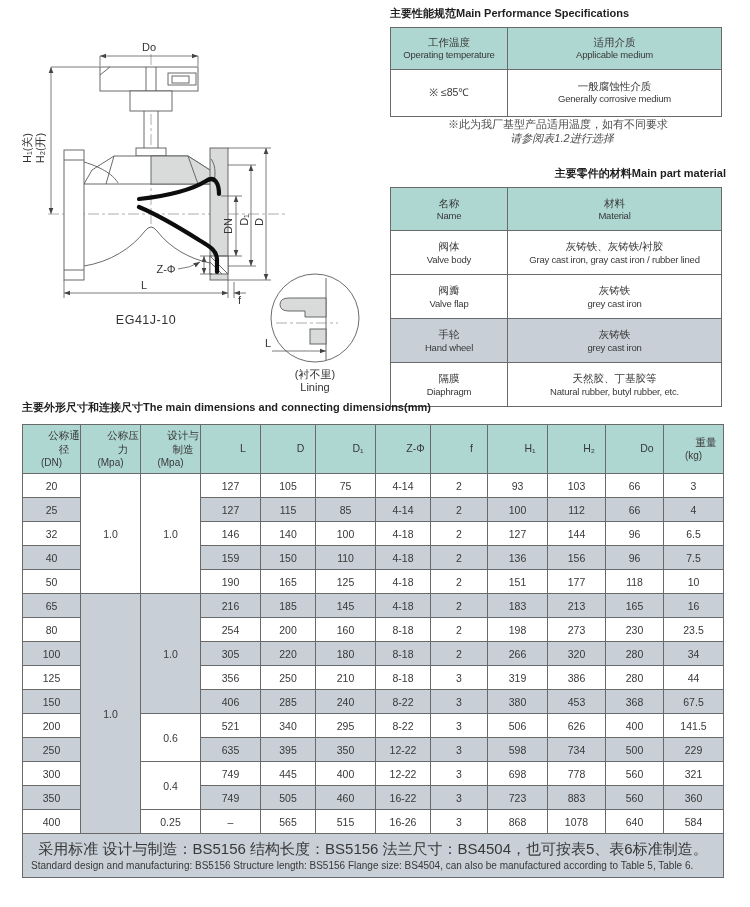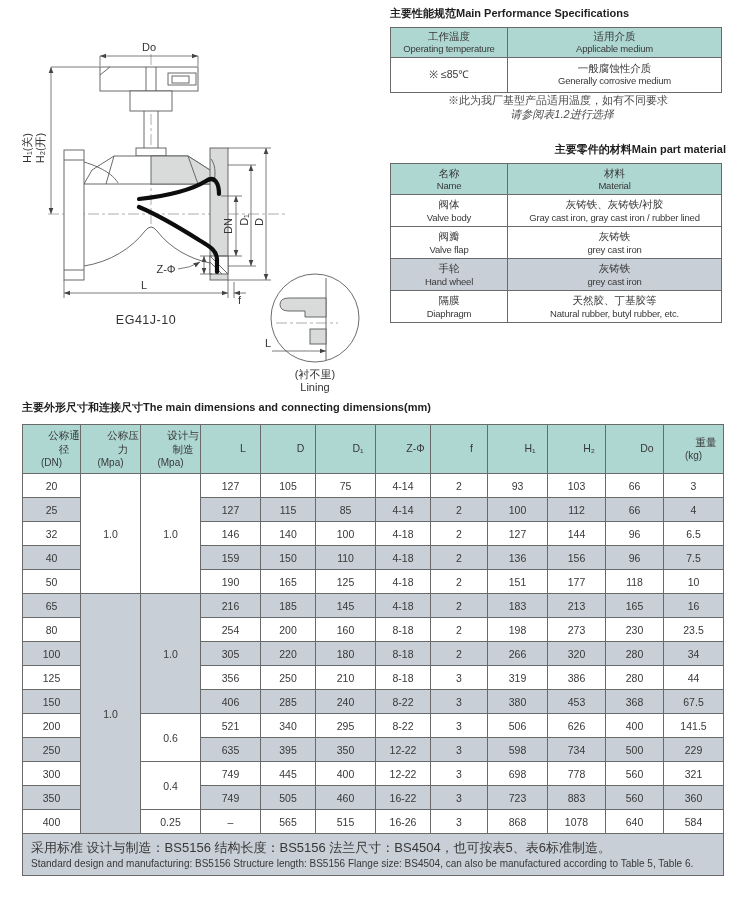--- a/index.html
+++ b/index.html
@@ -6,21 +6,21 @@
   body{
     width:750px;height:907px;position:relative;background:#ffffff;
     font-family:"Liberation Sans", sans-serif;color:#383838;overflow:hidden;
   }
   .page{position:absolute;inset:0;}
   
   .section-title{font-size:11px;font-weight:bold;color:#1f1f1f;letter-spacing:0;}
   
   .right{position:absolute;left:390px;top:6px;width:336px;}
   table.spec{border-collapse:collapse;table-layout:fixed;width:332px;margin-top:6px;}
-  table.spec th,table.spec td{border:1px solid #6a6a6a;text-align:center;vertical-align:middle;padding:2px 2px;}
+  table.spec th,table.spec td{border:1px solid #6a6a6a;text-align:center;vertical-align:middle;padding:8px 2px;}
   table.spec th{font-weight:normal;}
   .teal{background:#aed7d1;}
   .cn{font-size:10.5px;line-height:1.25;}
   .en{font-size:9.5px;line-height:1.2;letter-spacing:-0.2px;}
   #perf thead th{height:24px;}
   #perf tbody td{height:30px;}
   .footnote{font-size:11px;color:#4a4a4a;line-height:1.35;text-align:center;}
   .footnote .fn2{padding-left:8px;font-style:italic;}
   .t2{margin-top:20px;text-align:right;}
   #mat thead th{height:26px;}
@@ -30,21 +30,21 @@
   .bottom{position:absolute;left:22px;top:400px;width:704px;}
   #dims{border-collapse:collapse;table-layout:fixed;width:701px;margin-top:9px;border:1.5px solid #5f5f5f;}
   #dims th,#dims td{border:1px solid #6a6a6a;text-align:center;vertical-align:middle;padding:0;}
   #dims thead th{height:48px;font-weight:normal;}
   .hcn{font-size:10.5px;line-height:1.3;padding-left:25px;}
   .hen{font-size:10px;line-height:1.2;}
   #dims tbody td{height:23px;font-size:10.5px;background:#fff;}
   #dims tr.alt td{background:#c8cfd7;}
   #dims td.merge{background:#fff;}
   #dims td.tfoot{background:#c8cfd7;padding:5px 8px;height:auto;text-align:left;}
-  .fcn{font-size:13px;line-height:1.35;}
+  .fcn{font-size:15px;text-align:center;line-height:1.35;}
   .fen{font-size:10px;text-align:left;line-height:1.3;}
   
   .drawing{position:absolute;left:18px;top:10px;width:372px;height:384px;}
   svg .ln{stroke:#5a5a5a;stroke-width:0.9;fill:none;}
   svg .dim{stroke:#5a5a5a;stroke-width:0.8;fill:none;}
   svg .cl{stroke:#8a8a8a;stroke-width:0.7;fill:none;stroke-dasharray:11 3 3 3;}
   svg .blk{stroke:#0d0d0d;stroke-width:4.2;fill:none;stroke-linecap:round;}
   svg .fillg{fill:#d9dbdb;stroke:#5a5a5a;stroke-width:0.9;}
   svg .fillw{fill:#ffffff;stroke:#5a5a5a;stroke-width:0.9;}
   svg text{font-size:11px;fill:#333;font-family:"Liberation Sans",sans-serif;}

